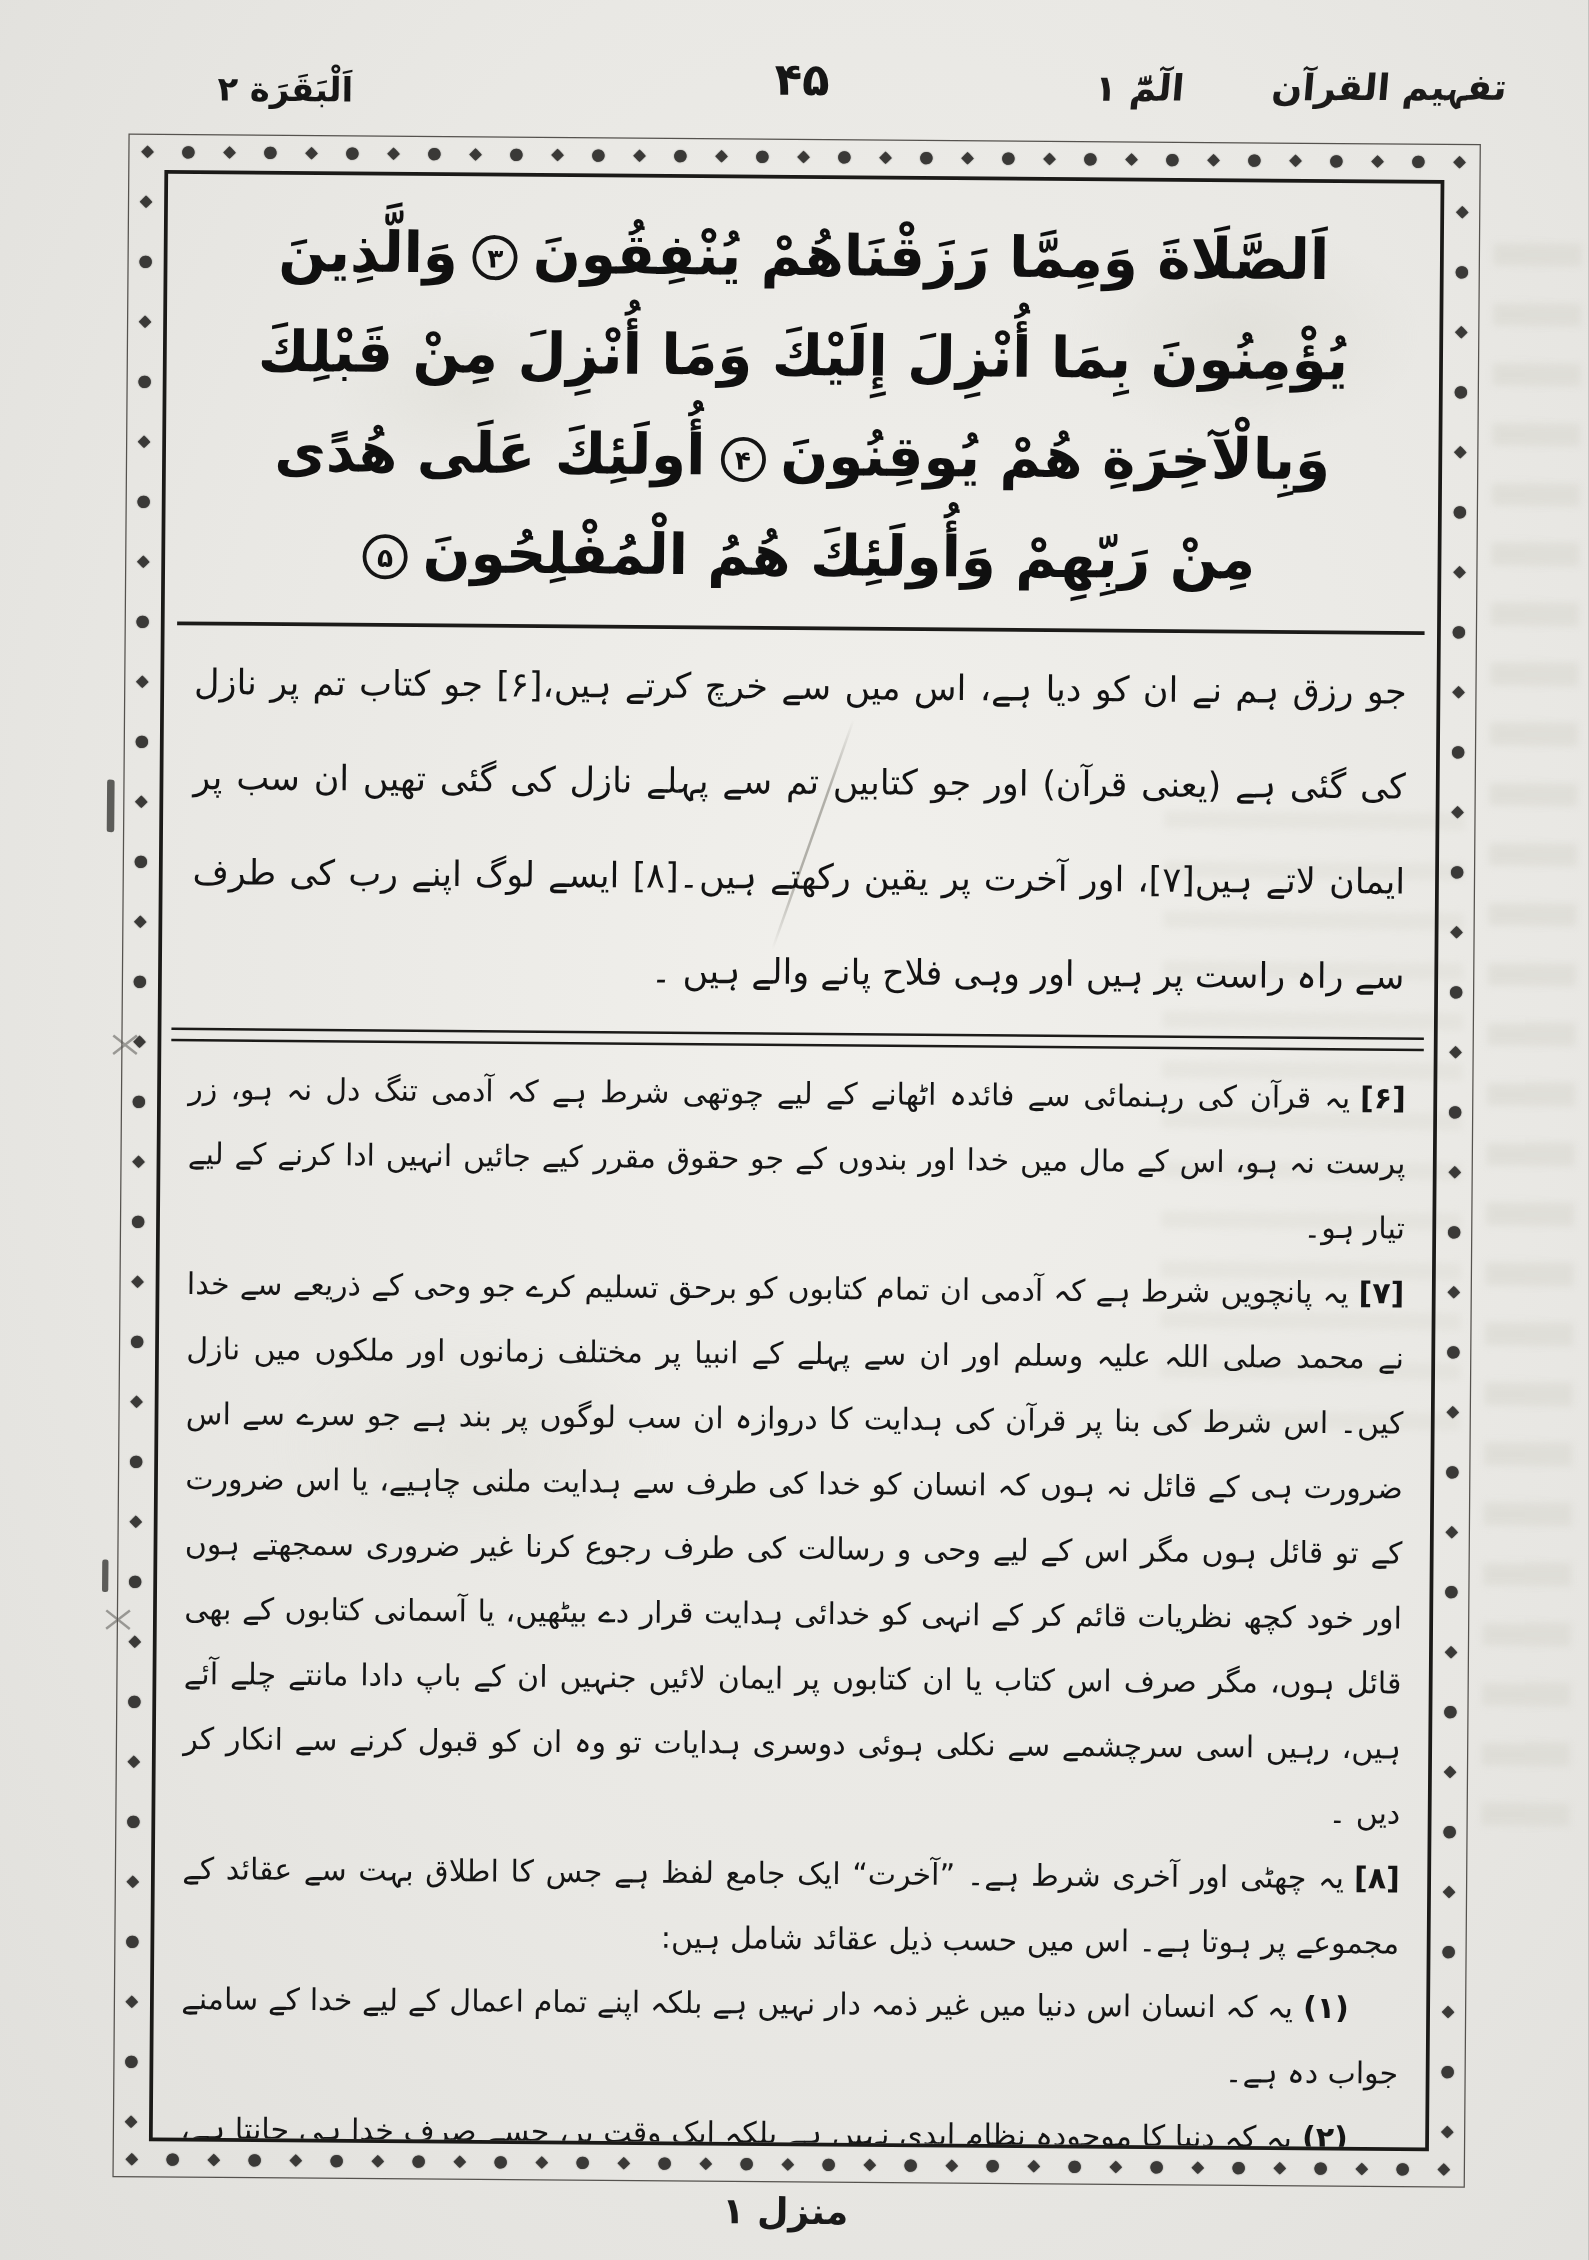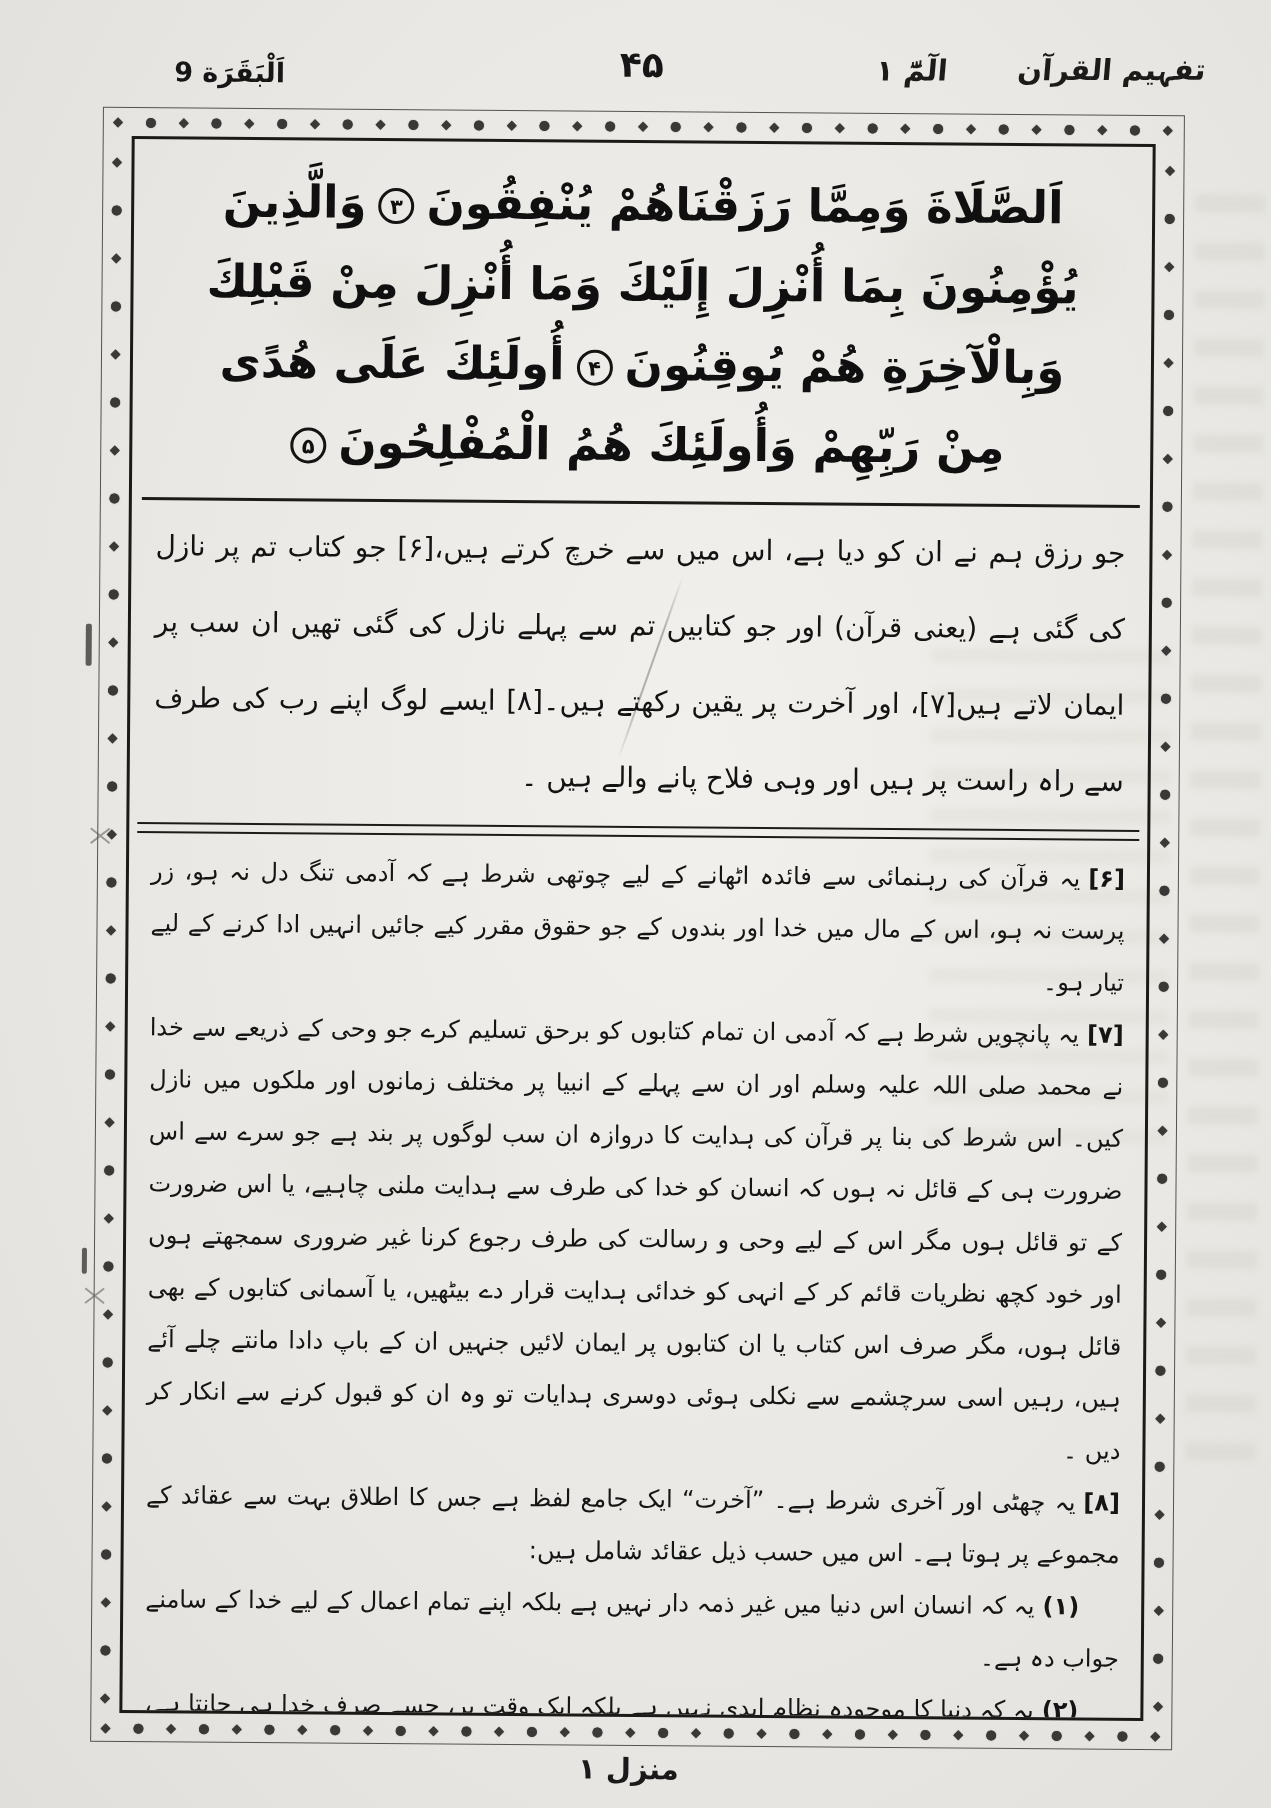--- a/index.html
+++ b/index.html
@@ -92,21 +92,21 @@
     <div class="crease"></div>
     <div class="edge-mark em1"></div>
     <div class="edge-mark em2"></div>
     <div class="xmark x1"></div>
     <div class="xmark x2"></div>
 
     <div class="hdr-right">
       <span>تفہیم القرآن</span><span class="gap"></span><span>الٓمّٓ ۱</span>
     </div>
     <div class="hdr-center">۴۵</div>
-    <div class="hdr-left">اَلْبَقَرَة 9</div>
+    <div class="hdr-left">اَلْبَقَرَة ۲</div>
 
     <div class="frame">
       <div class="bead h top">◆ ● ◆ ● ◆ ● ◆ ● ◆ ● ◆ ● ◆ ● ◆ ● ◆ ● ◆ ● ◆ ● ◆ ● ◆ ● ◆ ● ◆ ● ◆ ● ◆ ● ◆ ● ◆ ● ◆ ● ◆ ● ◆ ● ◆ ● ◆ ● ◆ ● ◆ ● ◆ ● ◆ ● ◆ ● ◆ ● ◆ ● ◆ ● ◆ ● ◆ ● ◆ ● ◆ ● ◆ ● ◆ ● ◆ ● ◆ ● ◆ ● ◆ ● ◆ ● ◆ ● ◆ ● ◆ ● ◆ ● ◆ ● ◆ ● ◆ ● ◆ ● ◆ ● ◆ ● ◆ ● ◆ ● ◆ ● ◆ ● ◆ ● ◆ ● ◆ ● ◆ ● ◆ ● ◆ ● ◆ ● ◆ ● ◆ ● ◆ ● ◆ ● ◆ ● ◆ ● ◆ ● ◆ ● ◆ ● ◆ ● ◆ ● ◆ ● ◆ ● ◆ ● ◆ ● ◆ ● ◆ ● ◆ ● ◆ ● ◆ ● ◆ ● ◆ ● ◆ ● ◆ ● ◆ ● ◆ ● ◆ ● ◆ ● ◆ ● ◆ ● ◆ ● ◆ ● ◆ ● ◆ ● ◆ ● ◆ ● ◆ ● ◆ ● ◆ ● ◆ ● ◆ ● ◆ ● ◆ ● ◆ ● ◆ ● ◆ ●</div>
       <div class="bead h bottom">◆ ● ◆ ● ◆ ● ◆ ● ◆ ● ◆ ● ◆ ● ◆ ● ◆ ● ◆ ● ◆ ● ◆ ● ◆ ● ◆ ● ◆ ● ◆ ● ◆ ● ◆ ● ◆ ● ◆ ● ◆ ● ◆ ● ◆ ● ◆ ● ◆ ● ◆ ● ◆ ● ◆ ● ◆ ● ◆ ● ◆ ● ◆ ● ◆ ● ◆ ● ◆ ● ◆ ● ◆ ● ◆ ● ◆ ● ◆ ● ◆ ● ◆ ● ◆ ● ◆ ● ◆ ● ◆ ● ◆ ● ◆ ● ◆ ● ◆ ● ◆ ● ◆ ● ◆ ● ◆ ● ◆ ● ◆ ● ◆ ● ◆ ● ◆ ● ◆ ● ◆ ● ◆ ● ◆ ● ◆ ● ◆ ● ◆ ● ◆ ● ◆ ● ◆ ● ◆ ● ◆ ● ◆ ● ◆ ● ◆ ● ◆ ● ◆ ● ◆ ● ◆ ● ◆ ● ◆ ● ◆ ● ◆ ● ◆ ● ◆ ● ◆ ● ◆ ● ◆ ● ◆ ● ◆ ● ◆ ● ◆ ● ◆ ● ◆ ● ◆ ● ◆ ● ◆ ● ◆ ● ◆ ● ◆ ● ◆ ● ◆ ● ◆ ● ◆ ● ◆ ● ◆ ● ◆ ● ◆ ● ◆ ● ◆ ● ◆ ●</div>
       <div class="bead v right">◆ ● ◆ ● ◆ ● ◆ ● ◆ ● ◆ ● ◆ ● ◆ ● ◆ ● ◆ ● ◆ ● ◆ ● ◆ ● ◆ ● ◆ ● ◆ ● ◆ ● ◆ ● ◆ ● ◆ ● ◆ ● ◆ ● ◆ ● ◆ ● ◆ ● ◆ ● ◆ ● ◆ ● ◆ ● ◆ ● ◆ ● ◆ ● ◆ ● ◆ ● ◆ ● ◆ ● ◆ ● ◆ ● ◆ ● ◆ ● ◆ ● ◆ ● ◆ ● ◆ ● ◆ ● ◆ ● ◆ ● ◆ ● ◆ ● ◆ ● ◆ ● ◆ ● ◆ ● ◆ ● ◆ ● ◆ ● ◆ ● ◆ ● ◆ ● ◆ ● ◆ ● ◆ ● ◆ ● ◆ ● ◆ ● ◆ ● ◆ ● ◆ ● ◆ ● ◆ ● ◆ ● ◆ ● ◆ ● ◆ ● ◆ ● ◆ ● ◆ ● ◆ ● ◆ ● ◆ ● ◆ ● ◆ ● ◆ ● ◆ ● ◆ ● ◆ ● ◆ ● ◆ ● ◆ ● ◆ ● ◆ ● ◆ ● ◆ ● ◆ ● ◆ ● ◆ ● ◆ ● ◆ ● ◆ ● ◆ ● ◆ ● ◆ ● ◆ ● ◆ ● ◆ ● ◆ ● ◆ ● ◆ ● ◆ ● ◆ ●</div>
       <div class="bead v left">◆ ● ◆ ● ◆ ● ◆ ● ◆ ● ◆ ● ◆ ● ◆ ● ◆ ● ◆ ● ◆ ● ◆ ● ◆ ● ◆ ● ◆ ● ◆ ● ◆ ● ◆ ● ◆ ● ◆ ● ◆ ● ◆ ● ◆ ● ◆ ● ◆ ● ◆ ● ◆ ● ◆ ● ◆ ● ◆ ● ◆ ● ◆ ● ◆ ● ◆ ● ◆ ● ◆ ● ◆ ● ◆ ● ◆ ● ◆ ● ◆ ● ◆ ● ◆ ● ◆ ● ◆ ● ◆ ● ◆ ● ◆ ● ◆ ● ◆ ● ◆ ● ◆ ● ◆ ● ◆ ● ◆ ● ◆ ● ◆ ● ◆ ● ◆ ● ◆ ● ◆ ● ◆ ● ◆ ● ◆ ● ◆ ● ◆ ● ◆ ● ◆ ● ◆ ● ◆ ● ◆ ● ◆ ● ◆ ● ◆ ● ◆ ● ◆ ● ◆ ● ◆ ● ◆ ● ◆ ● ◆ ● ◆ ● ◆ ● ◆ ● ◆ ● ◆ ● ◆ ● ◆ ● ◆ ● ◆ ● ◆ ● ◆ ● ◆ ● ◆ ● ◆ ● ◆ ● ◆ ● ◆ ● ◆ ● ◆ ● ◆ ● ◆ ● ◆ ● ◆ ● ◆ ● ◆ ● ◆ ● ◆ ● ◆ ● ◆ ●</div>
 
       <div class="inner">
 
         <div class="quran">

